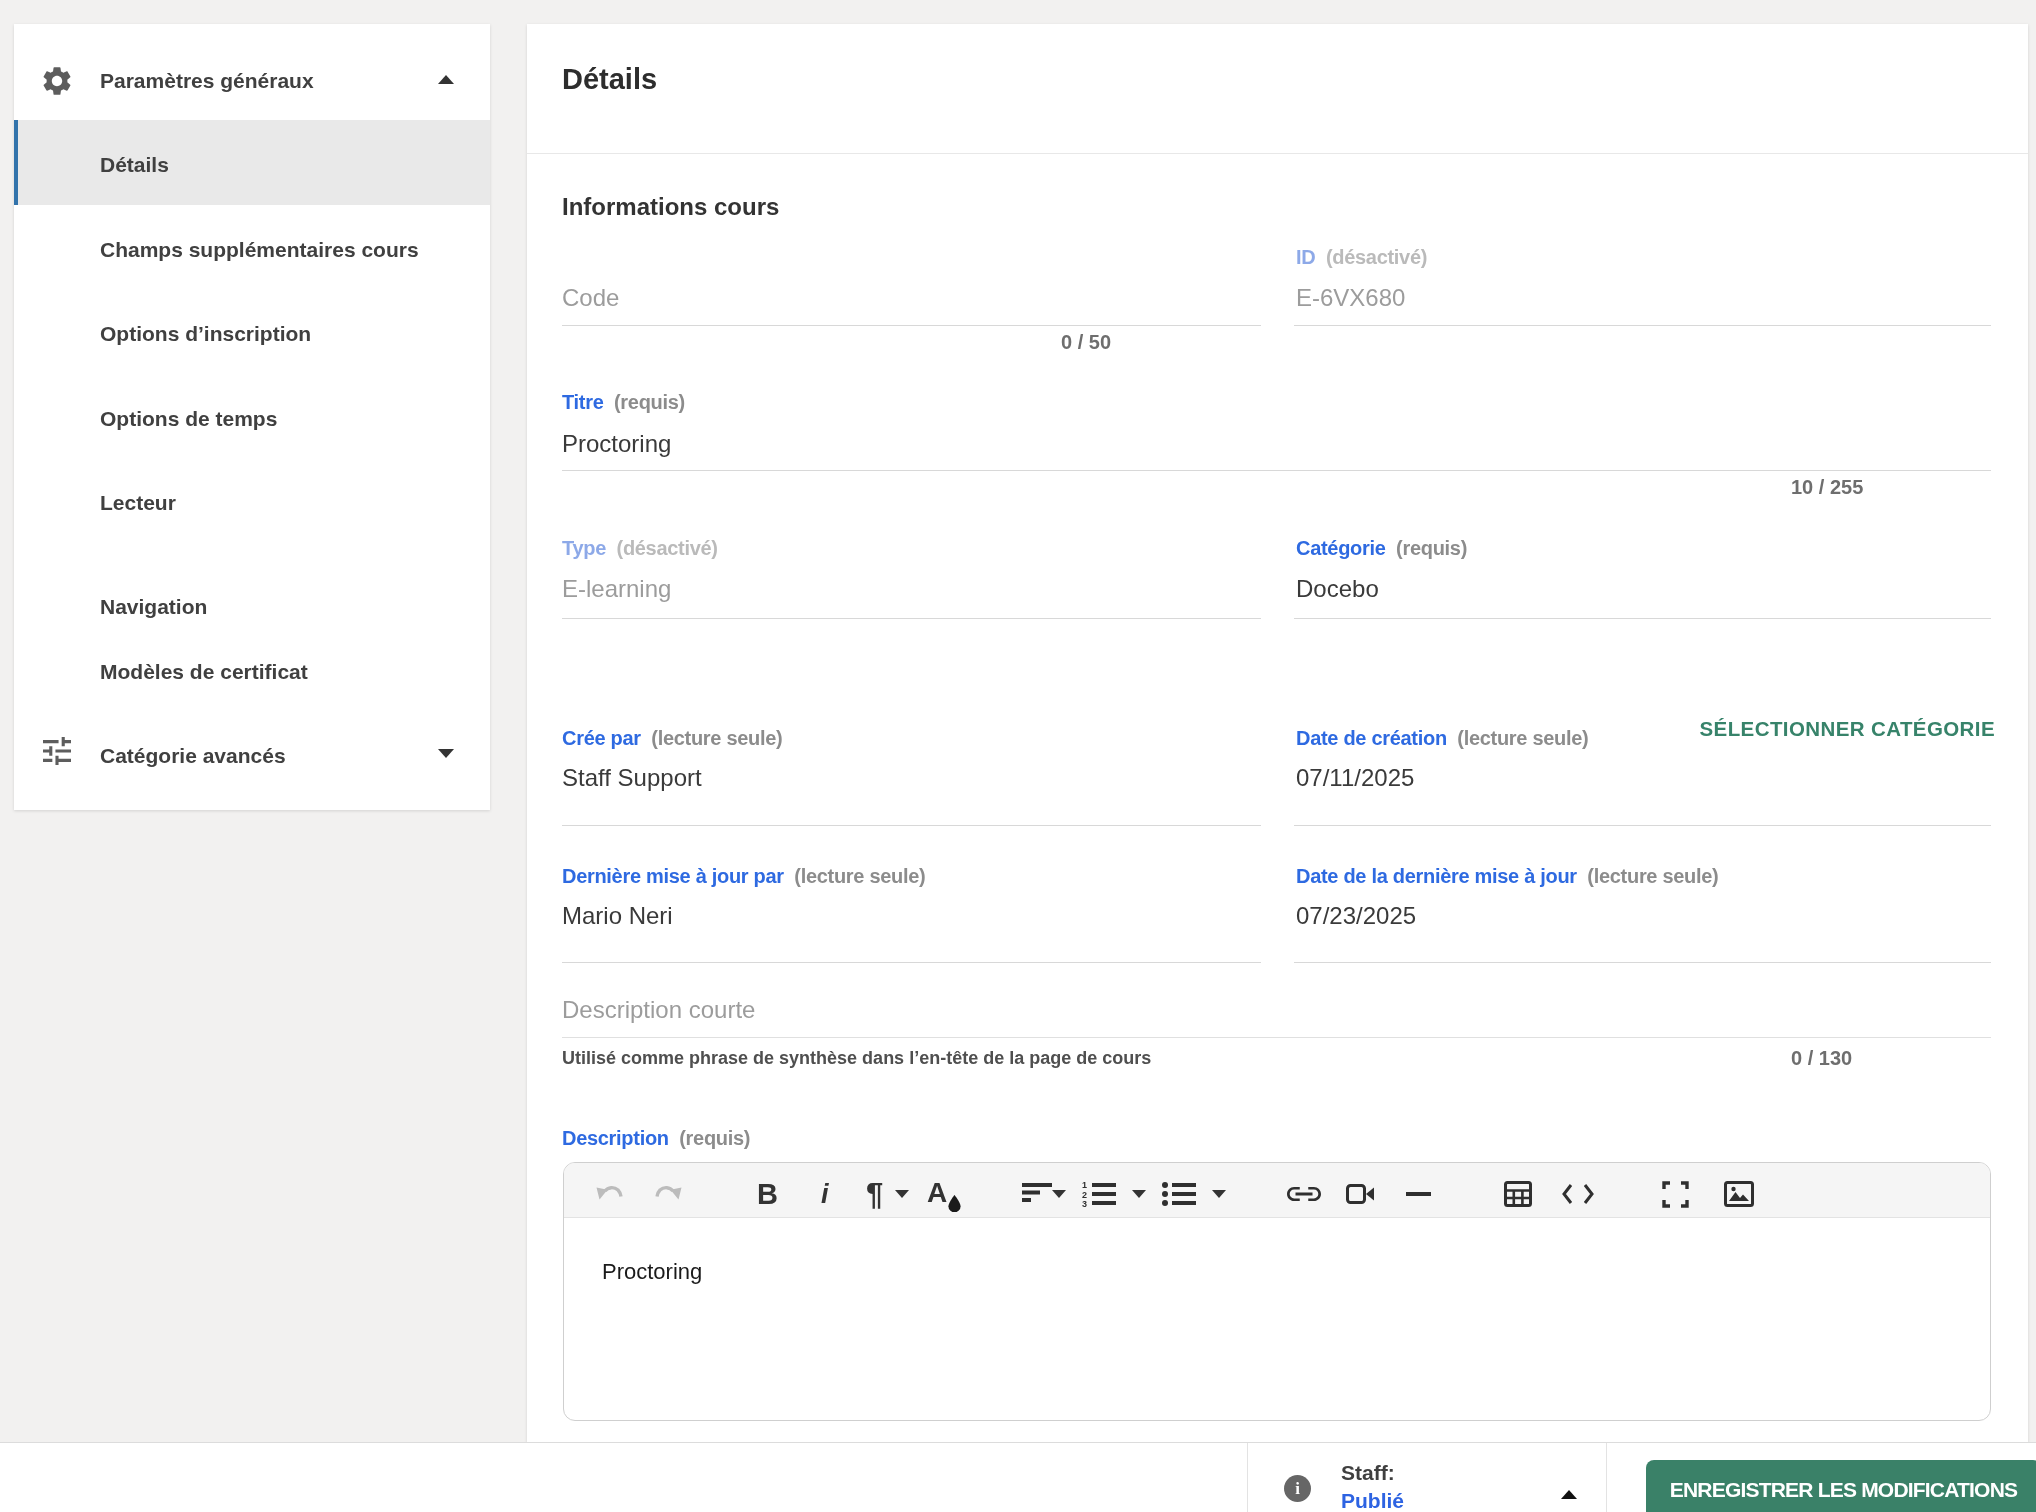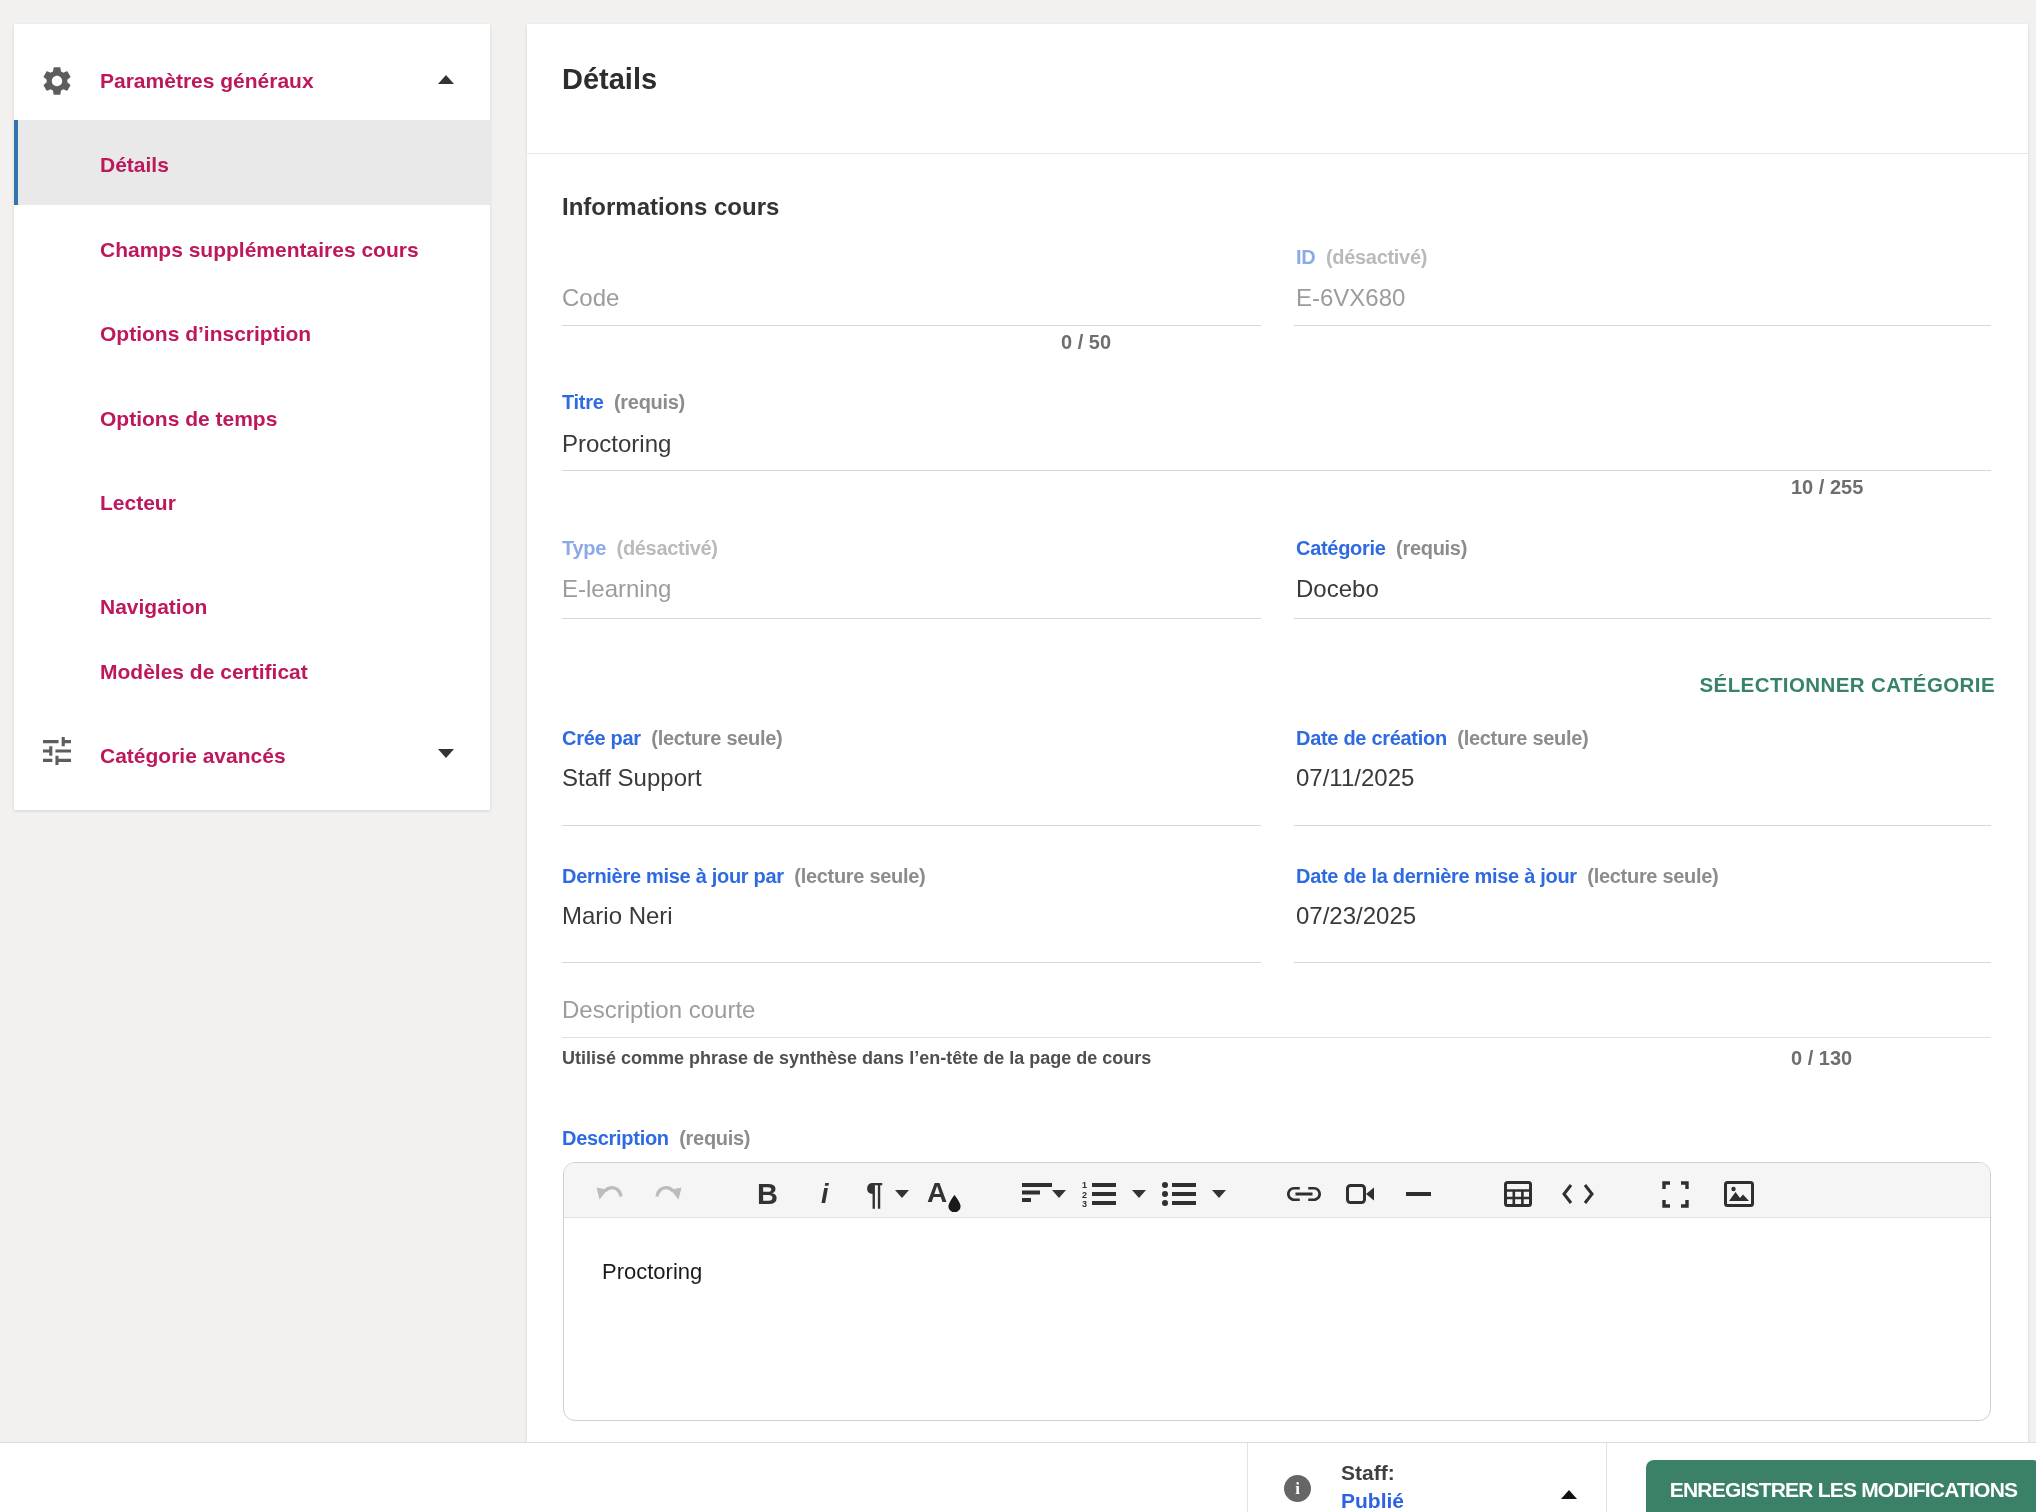--- a/index.html
+++ b/index.html
@@ -3,38 +3,38 @@
 <meta charset="utf-8">
 <style>
   * { margin:0; padding:0; box-sizing:border-box; }
   html,body { width:2036px; height:1512px; overflow:hidden; }
   body { font-family:"Liberation Sans", sans-serif; background:#f2f1f0; }
   #page { position:relative; width:2036px; height:1512px; overflow:hidden; }
   .abs { position:absolute; }
   .card { position:absolute; background:#fff; box-shadow:0 1px 3px rgba(0,0,0,.13); }
   
   #sidebar { left:14px; top:24px; width:476px; height:786px; }
-  .navtxt { font-size:21px; font-weight:700; color:#be185d; line-height:21px; white-space:nowrap; }
+  .navtxt { font-size:21px; font-weight:700; color:#404040; line-height:21px; white-space:nowrap; }
   .sel { position:absolute; left:0; top:96px; width:476px; height:85px; background:#e9e9e9; border-left:4px solid #3273ab; }
   .caret-up { width:0; height:0; border-left:8px solid transparent; border-right:8px solid transparent; border-bottom:9px solid #333; }
   .caret-dn { width:0; height:0; border-left:8px solid transparent; border-right:8px solid transparent; border-top:9px solid #333; }
   
   #main { left:527px; top:24px; width:1501px; height:1419px; }
   .h1 { font-size:29px; font-weight:700; color:#2d2d2d; line-height:29px; }
   .sub { font-size:18px; font-weight:700; color:#747474; line-height:21px; white-space:nowrap; }
   .sect { font-size:24px; font-weight:700; color:#333; line-height:24px; }
   .lbl { font-size:20px; font-weight:700; color:#2e6ae1; line-height:20px; white-space:nowrap; letter-spacing:-0.3px; }
   .lbl .ann { color:#8c8c8c; font-weight:700; }
   .lbl.dis { color:#8da9e8; }
   .lbl.dis .ann { color:#bababa; }
   .val { font-size:24px; font-weight:400; color:#3a3a3a; line-height:24px; white-space:nowrap; }
   .val.dis { color:#9c9c9c; }
   .uline { position:absolute; height:1px; background:#d8d8d8; }
   .ctr { font-size:20px; font-weight:700; color:#6e6e6e; line-height:20px; }
-  .glink { font-size:20.5px; font-weight:700; color:#37836a; letter-spacing:.4px; line-height:22px; }
+  .glink { font-size:20.5px; font-weight:700; color:#37836a; letter-spacing:.4px; line-height:22px;margin-top:44px; }
   .helper { font-size:18px; font-weight:700; color:#4f4f4f; line-height:20px; }
   
   #editor { position:absolute; left:36px; top:1138px; width:1428px; height:259px; border:1px solid #cfcfcf; border-radius:12px; background:#fff; overflow:hidden; }
   #toolbar { position:absolute; left:0; top:0; width:100%; height:55px; background:#f5f5f5; border-bottom:1px solid #e3e3e3; }
   .tbtxt { position:absolute; color:#333; font-weight:700; }
   
   #footer { position:absolute; left:0; top:1442px; width:2036px; height:70px; background:#fff; border-top:1px solid #dcdcdc; }
   #statusbox { position:absolute; left:1247px; top:0; width:360px; height:70px; border-left:1px solid #e3e3e3; border-right:1px solid #e3e3e3; background:#fff; }
   #savebtn { position:absolute; left:1646px; top:17px; width:395px; height:60px; background:#3a8168; border-radius:8px; color:#fff; font-size:21px; font-weight:700; letter-spacing:-0.8px; text-align:center; line-height:60px; white-space:nowrap; }
 </style>

